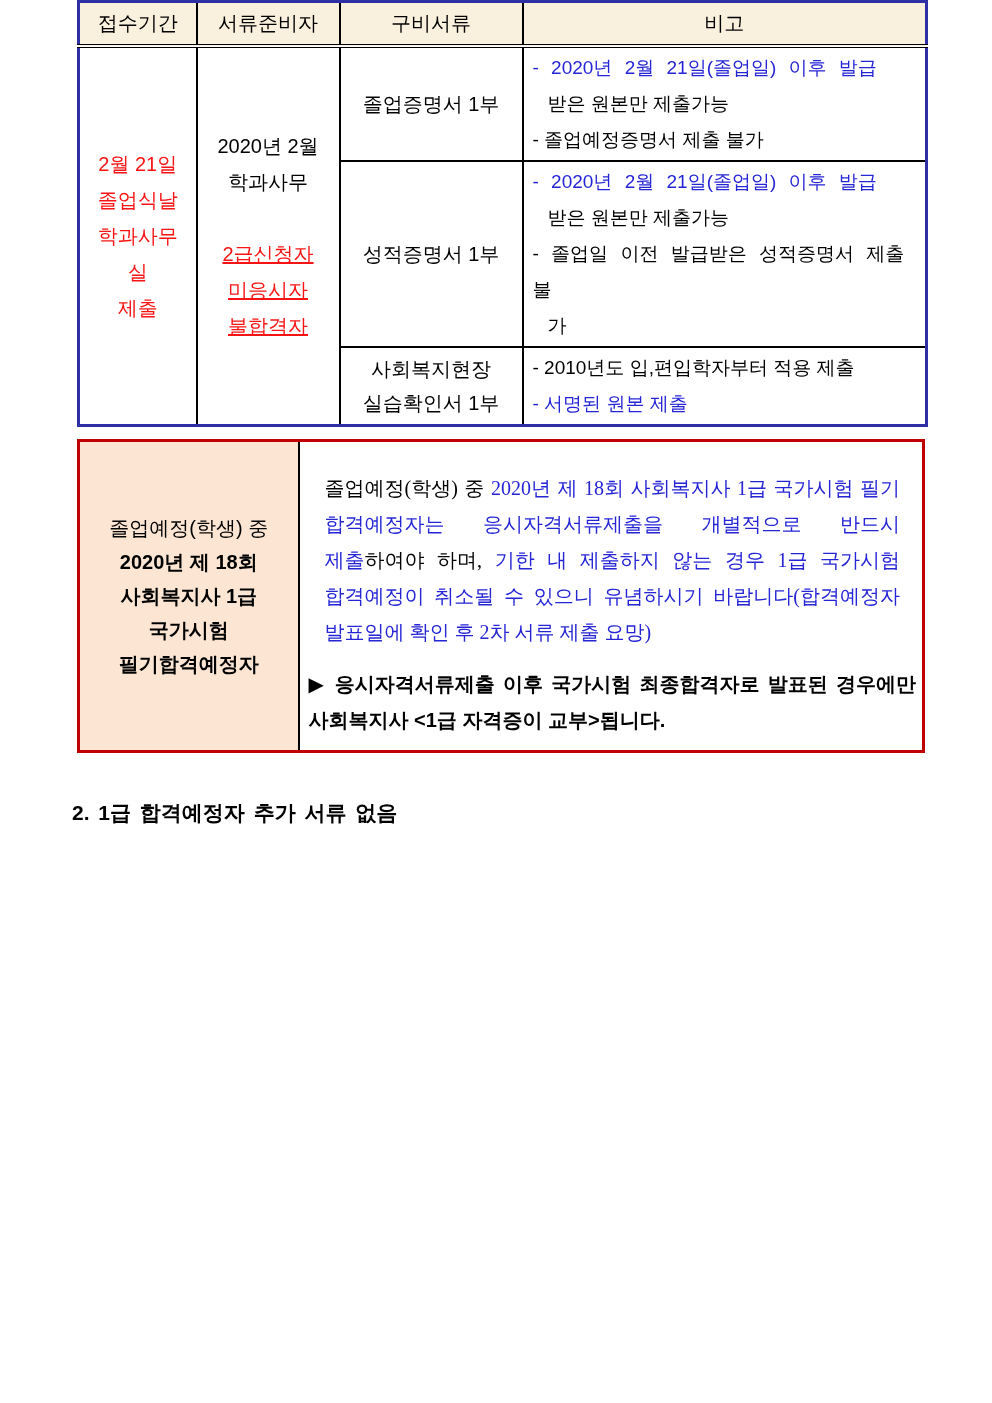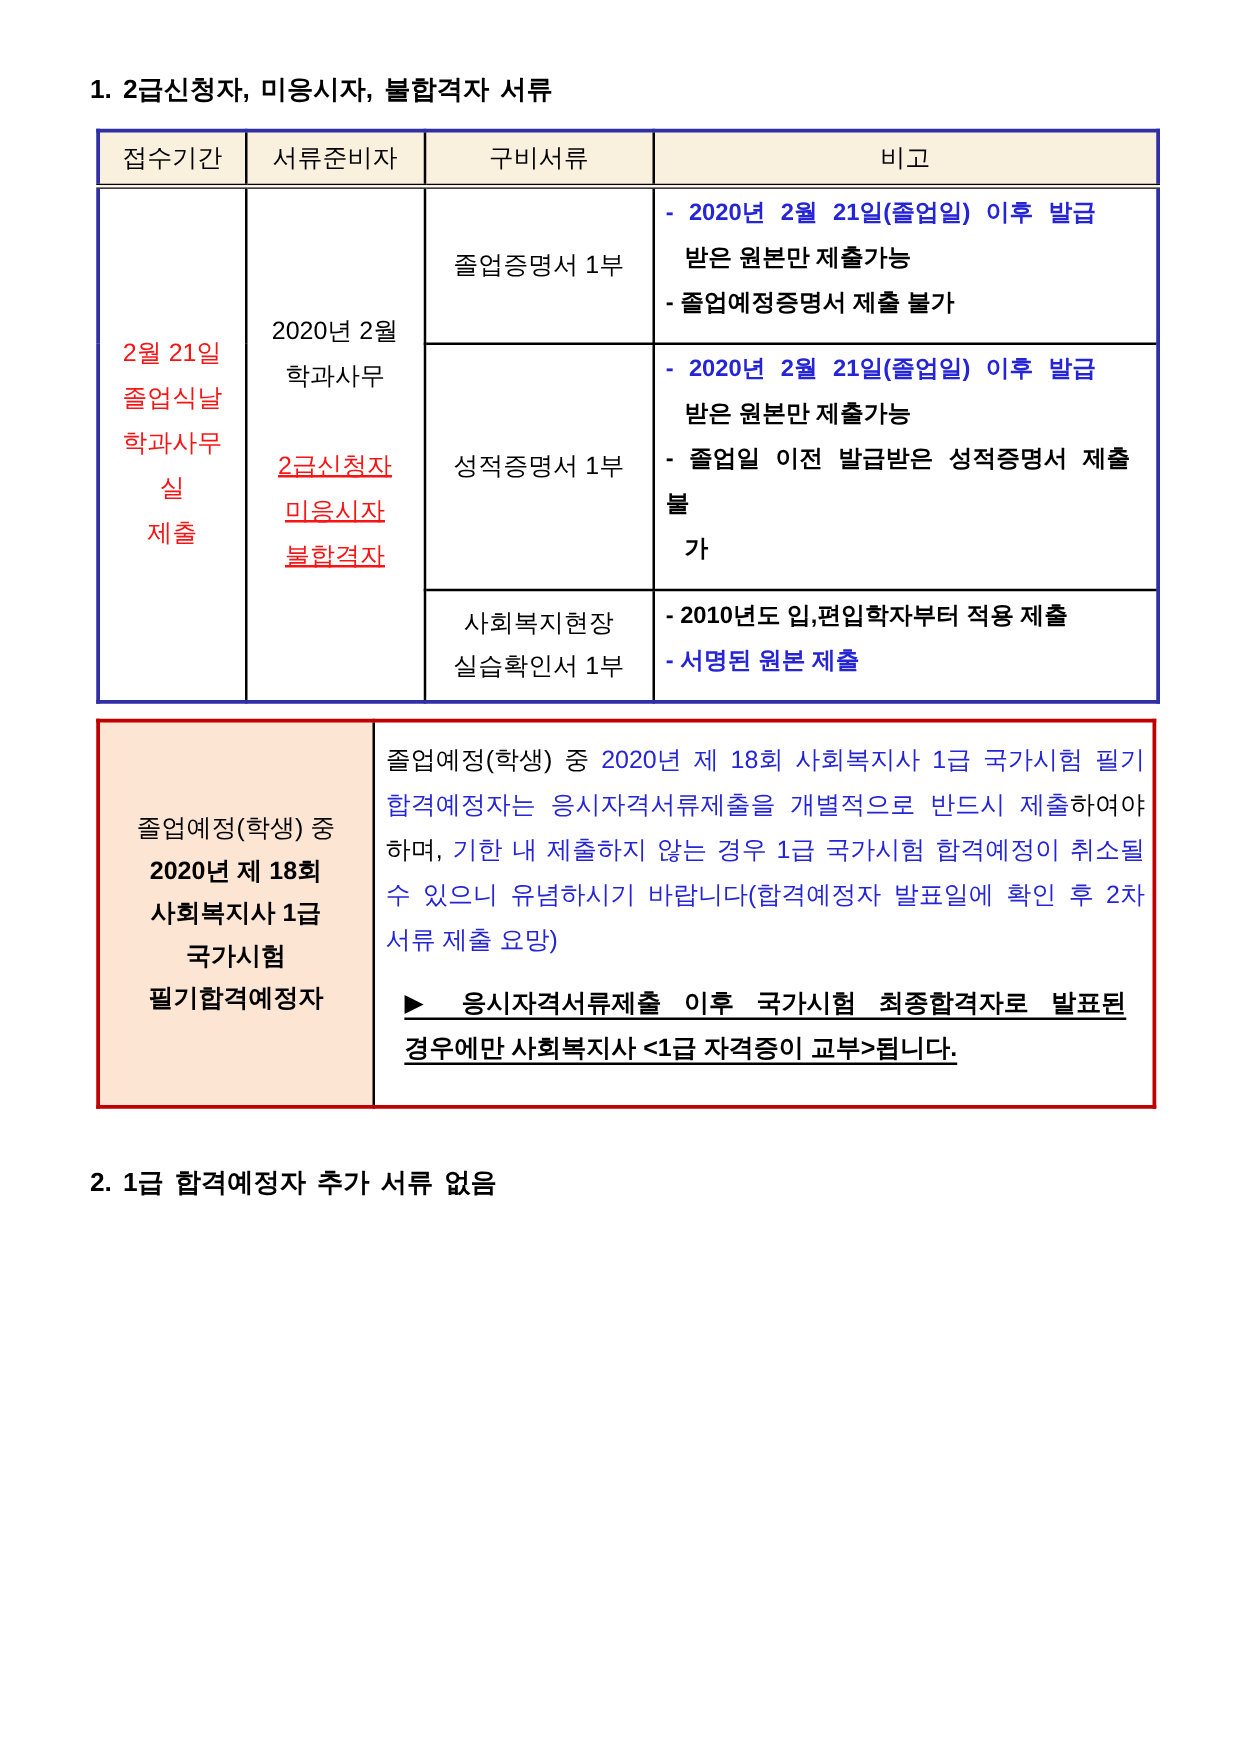--- a/index.html
+++ b/index.html
@@ -45,22 +45,21 @@
   td.preparer-cell{
     text-align:center;vertical-align:middle;font-size:20px;line-height:36px;
   }
   td.preparer-cell .line.red{color:var(--red-text);text-decoration:underline;}
   td.doc-cell{
     text-align:center;vertical-align:middle;font-size:20px;line-height:34px;
     white-space:pre-line;
   }
   td.notes-cell{
     vertical-align:middle;font-size:19px;line-height:36px;
-    padding:2px 6px 13px 9px;
-    font-weight:bold;
+    padding:2px 6px 2px 9px;
   }
   td.notes-cell .line{word-break:keep-all;}
   td.notes-cell .line.wide{word-spacing:7px;}
   td.notes-cell .line.indent{padding-left:15px;}
   tr.row-1 td{height:109px;}
   tr.row-2 td{height:145px;}
   tr.row-3 td{height:77px;}
 
   
   table.notice-box{
@@ -70,38 +69,37 @@
   table.notice-box td{border:2px solid #000;}
   td.label-cell{
     width:220px;background:var(--label-bg);text-align:center;vertical-align:middle;
     font-size:20px;line-height:34px;height:274px;
   }
   td.label-cell .line.bold{font-weight:700;}
   td.content-cell{
     vertical-align:middle;padding:12px 6px 12px 9px;font-size:20px;line-height:36px;
   }
   .para{
-    margin:0;text-align:justify;word-break:keep-all;
+    margin:16px;text-align:justify;word-break:keep-all;font-family:Liberation Serif, serif;
   }
   .notice-line{
-    margin:15px;font-weight:700;text-align:justify;word-break:keep-all;
-    text-decoration:underline;text-underline-offset:5px;text-decoration-thickness:1.5px;
+    margin:0;font-weight:700;text-align:justify;word-break:keep-all;
+    text-underline-offset:5px;text-decoration-thickness:1.5px;
   }
   .c-blue{color:var(--blue-text);}
   .c-black{color:#000;}
   .line{min-height:1em;}
   .line:empty::after{content:"\00a0";}
 </style>
 </head>
 <body>
 
 <div class="page">
 
 
-  <h2 class="section-heading">1. 2급신청자, 미응시자, 불합격자 서류</h2>
 
   <table class="docs">
     <colgroup>
       <col style="width:118px">
         <col style="width:143px">
         <col style="width:183px">
         <col style="width:404px">
     </colgroup>
     <thead>
       <tr>

